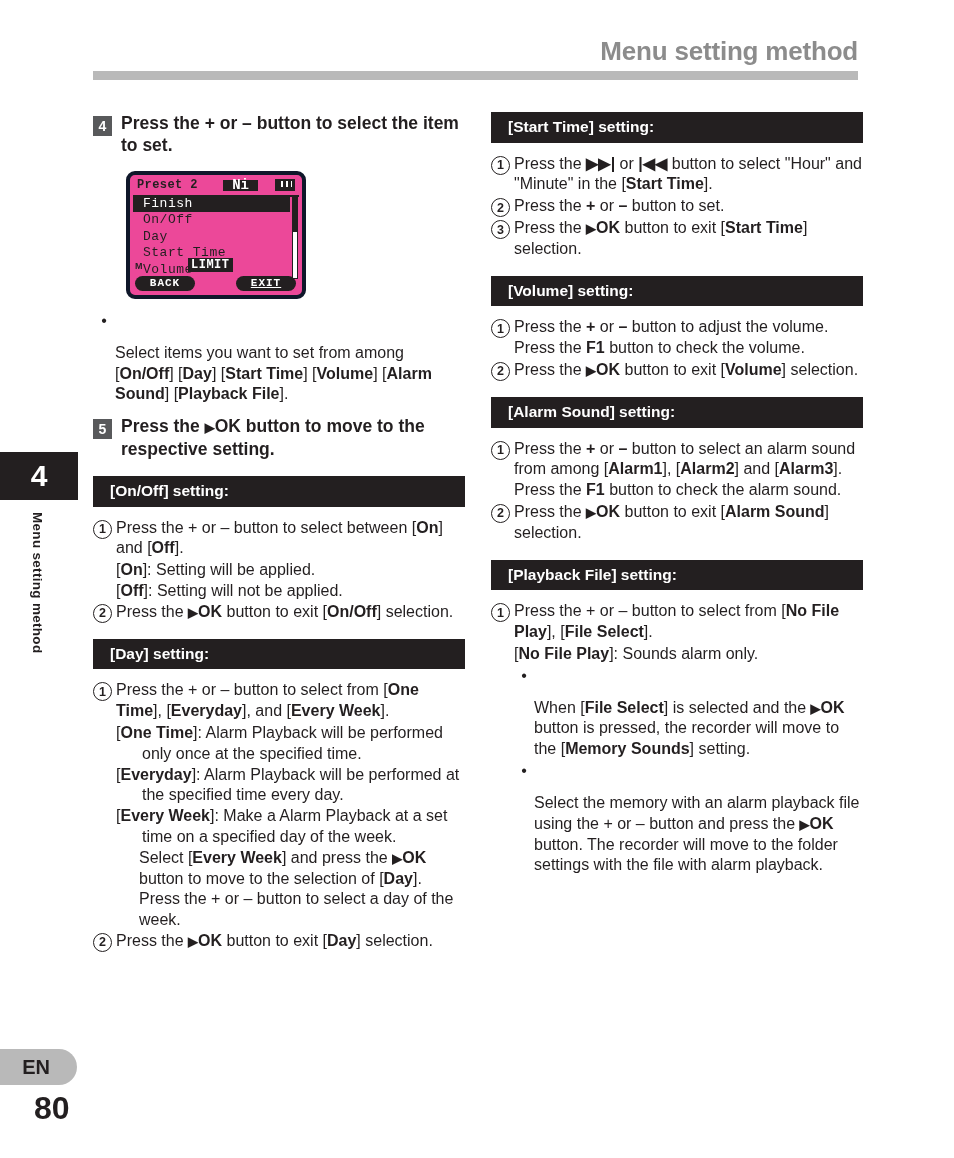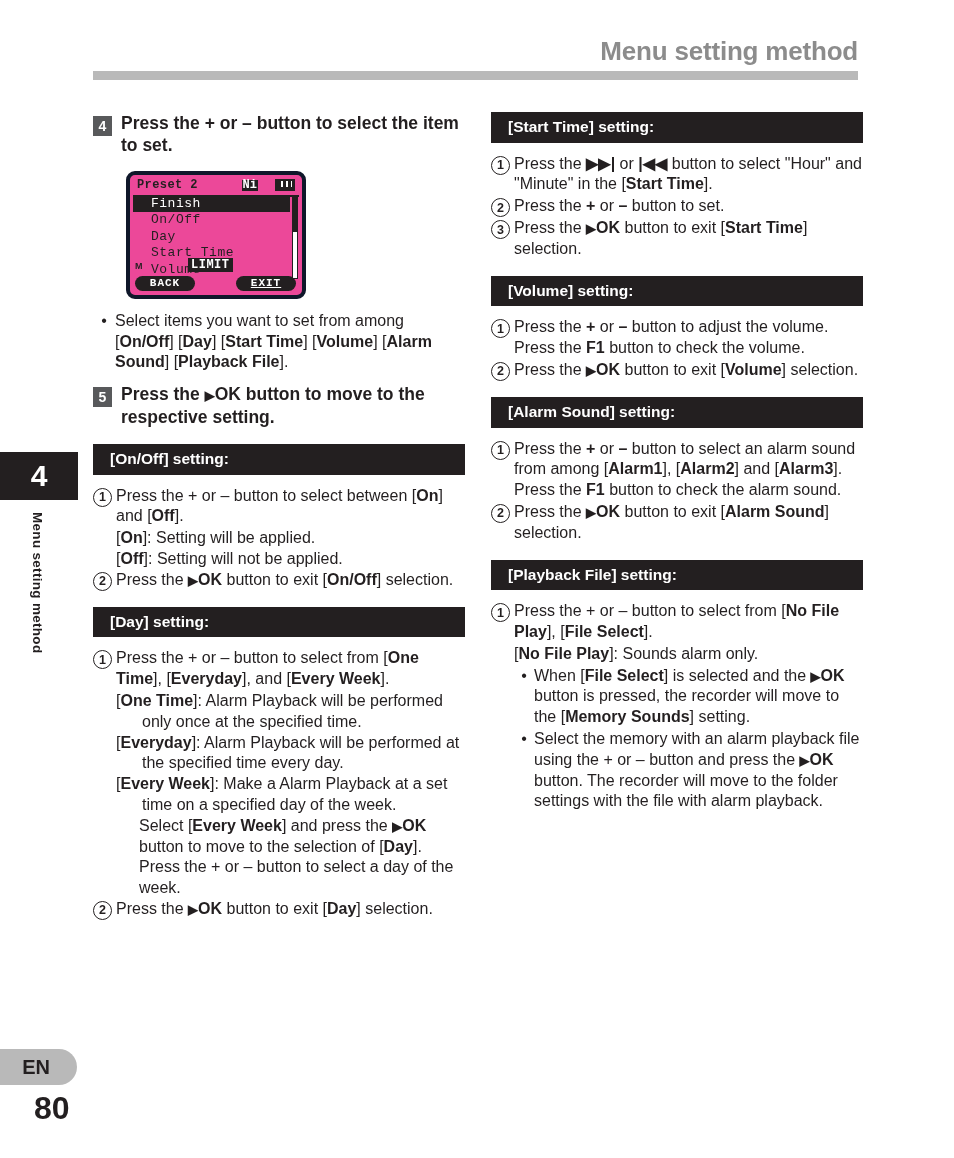--- a/index.html
+++ b/index.html
@@ -85,43 +85,43 @@
   }
   .lcd-top{
     position:absolute;left:3px;top:3px;right:3px;height:17px;
     border-bottom:2px solid #231f20;
   }
   .lcd-title{
     position:absolute;left:4px;top:0px;font-size:12px;font-weight:bold;
     color:#231f20;letter-spacing:0.4px;
   }
   .lcd-batt-ni{
-    position:absolute;right:41px;top:2px;font-size:12px;font-weight:bold;
-    background:#231f20;color:#fff;padding:0 1px;line-height:11px;
+    position:absolute;right:41px;top:2px;font-size:14px;font-weight:bold;
+    background:#231f20;color:#fff;padding:0 9px;line-height:11px;
   }
   .lcd-batt{
     position:absolute;right:4px;top:1px;width:20px;height:12px;
     border:1.5px solid #231f20;background:#231f20;box-sizing:border-box;
   }
   .lcd-batt:after{
     content:"";position:absolute;left:2px;top:1.5px;width:14px;height:5.5px;
     background:#ffffff;
     box-shadow:0 0 0 0 #fff;
   }
   .lcd-batt i{
     position:absolute;left:2px;top:1.5px;width:3.4px;height:5.5px;
     background:#231f20;box-shadow:5px 0 0 #231f20,10px 0 0 #231f20;
     z-index:2;
   }
   .lcd-list{
     position:absolute;left:3px;top:21px;right:12px;
   }
   .lcd-item{
     font-size:13px;line-height:16.5px;color:#231f20;
-    padding-left:18px;letter-spacing:0.5px;white-space:nowrap;
+    padding-left:10px;letter-spacing:0.5px;white-space:nowrap;
   }
   .lcd-item.sel{background:#231f20;color:#ffffff;}
   .lcd-scroll-track{
     position:absolute;right:4px;top:22px;width:6px;height:82px;
     background:#ffffff;border:1px solid #231f20;box-sizing:border-box;
   }
   .lcd-scroll-thumb{
     position:absolute;right:5px;top:23px;width:4px;height:34px;
     background:#231f20;
   }
@@ -143,21 +143,21 @@
   .lcd-btn.back{left:5px;width:60px;}
   .lcd-btn.exit{right:6px;width:60px;text-decoration:underline;}
 
   
   .bullet-list{margin:12px 0 0 0;padding:0;list-style:none;}
   .bullet{
     display:flex;font-size:16px;line-height:1.3;color:#231f20;
     margin-bottom:2px;
   }
   .bullet-dot{flex:0 0 auto;width:22px;text-align:center;}
-  .bullet-body{flex:1 1 auto;}
+  .bullet-body{flex:1 1 auto;margin-top:32px;}
 
   
   .sec-head{
     background:#231f20;color:#ffffff;
     font-size:15.5px;font-weight:bold;
     padding:6px 12px 6px 17px;
     margin-top:16px;margin-bottom:11px;
     line-height:1.2;
   }
   .sec-head.first{margin-top:0;}

